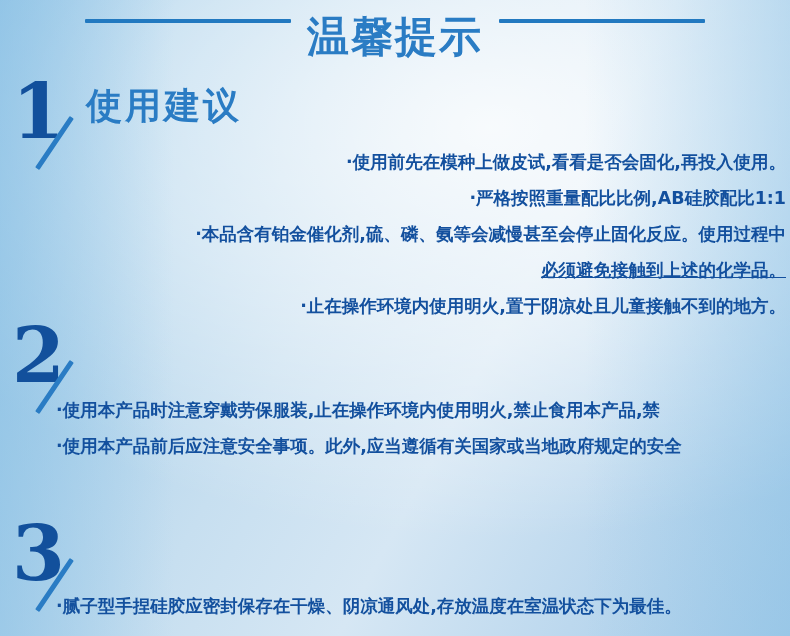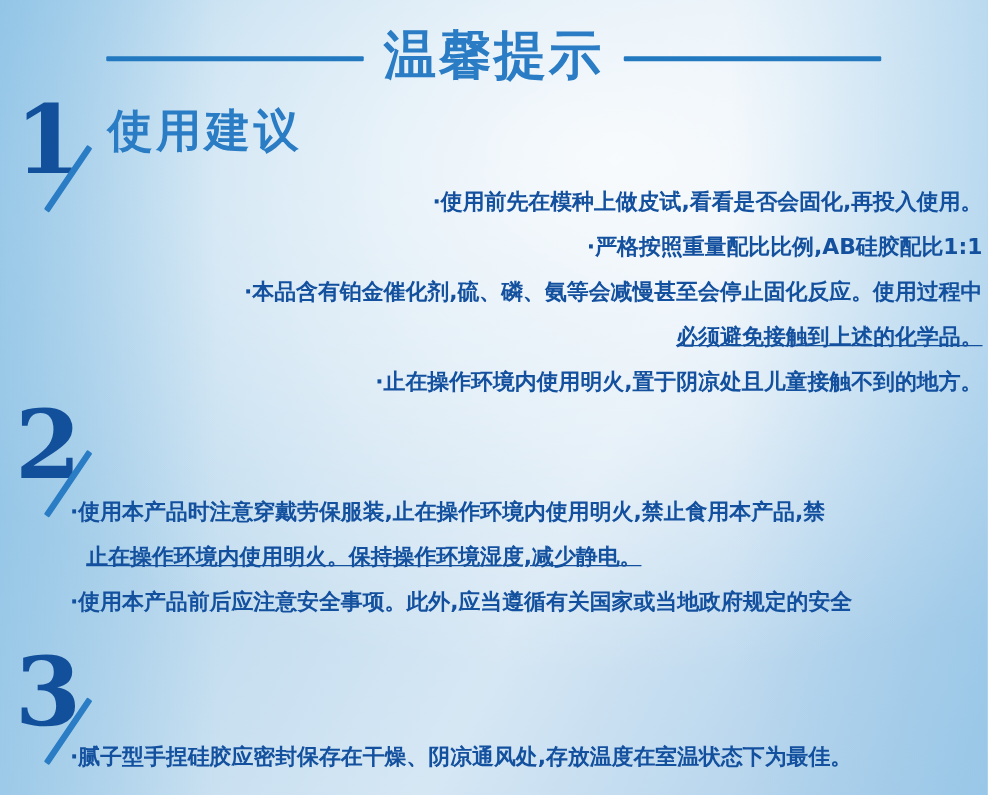--- a/index.html
+++ b/index.html
@@ -22,22 +22,22 @@
   #bg-wash {
     position:absolute; inset:0;
     background:linear-gradient(90deg, rgba(133,190,228,0.55) 0%, rgba(133,190,228,0.0) 22%, rgba(133,190,228,0.0) 74%, rgba(140,194,230,0.45) 100%);
   }
   #page {
     position:absolute; inset:0;
   }
 
   
   #header {
-    position:absolute; left:0; top:0; width:790px; height:88px;
-    display:flex; align-items:center; justify-content:center; gap:0;
+    position:absolute; left:0; top:16px; width:790px; height:88px;
+    display:flex; justify-content:center; gap:0;
   }
   .rule {
     height:4px; width:206px; background:#2279c0; border-radius:1px;
     position:relative; top:3px;
   }
   #header-title {
     font-size:42px; font-weight:700; color:#2a7cc4;
     letter-spacing:2px; padding:0 16px; line-height:1;
     white-space:nowrap;
   }
@@ -108,21 +108,20 @@
     </div>
   </div>
 
   <div class="section" id="section-2">
     <div class="sec-head">
       <span class="sec-num">2</span>
       <span class="sec-slash"></span>
     </div>
     <div class="lines">
       <div class="line">·使用本产品时注意穿戴劳保服装,止在操作环境内使用明火,禁止食用本产品,禁</div>
-      <div class="line indent">止在操作环境内使用明火。保持操作环境湿度,减少静电。</div>
       <div class="line">·使用本产品前后应注意安全事项。此外,应当遵循有关国家或当地政府规定的安全</div>
     </div>
   </div>
 
   <div class="section" id="section-3">
     <div class="sec-head">
       <span class="sec-num">3</span>
       <span class="sec-slash"></span>
     </div>
     <div class="lines">

